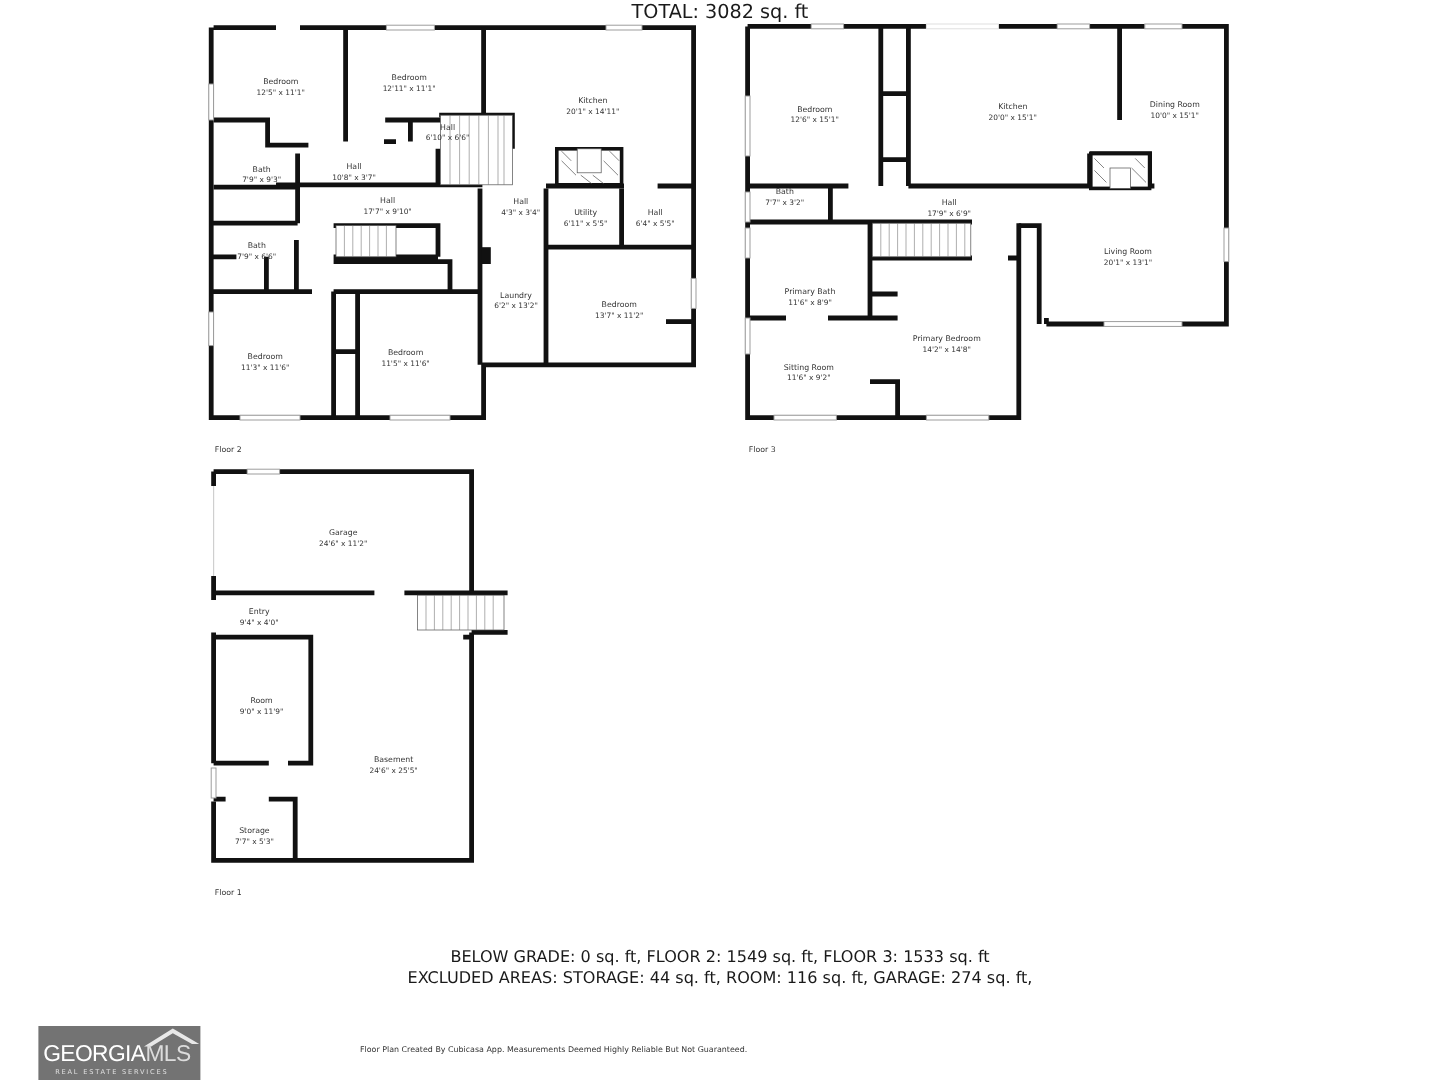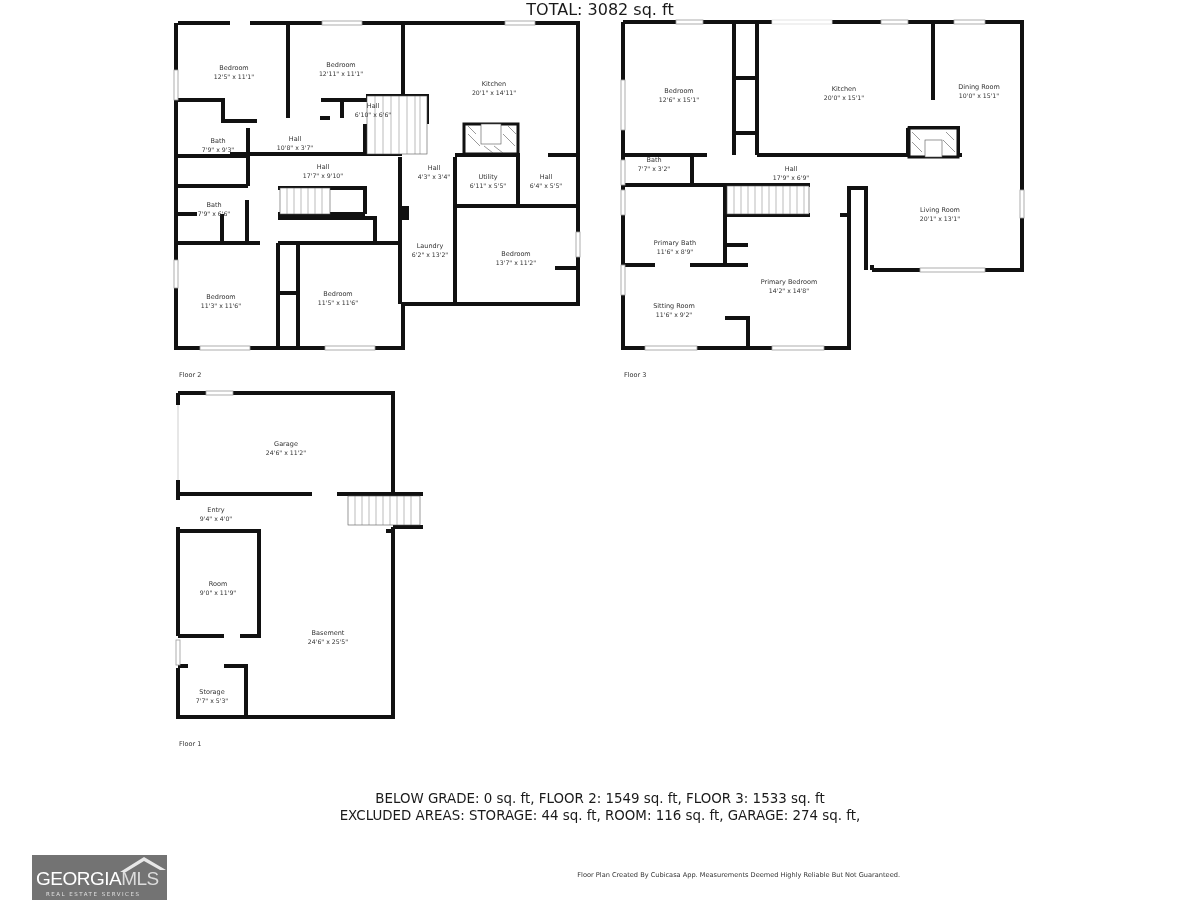--- a/index.html
+++ b/index.html
@@ -8,21 +8,21 @@
     .wall { fill: #111111; }
     .wline { stroke: #111; stroke-width: 4; fill: none; }
     .thin { stroke: #cfcfcf; stroke-width: 1; fill: none; }
     .win { fill: #ffffff; stroke: #9a9a9a; stroke-width: 0.8; }
     .stair { fill: #fff; stroke: #555; stroke-width: 0.6; }
     .room-name { font-family: "DejaVu Sans", sans-serif; font-size: 6.5px; fill: #333; text-anchor: middle; }
     .room-dim { font-family: "DejaVu Sans", sans-serif; font-size: 6.2px; fill: #333; text-anchor: middle; }
     .floor-label { font-family: "DejaVu Sans", sans-serif; font-size: 6.5px; fill: #333; }
     .summary { position: absolute; left: 300px; width: 600px; text-align: center; color: #1a1a1a; font-family: "DejaVu Sans", sans-serif; }
     .sum-line { font-size: 13.4px; line-height: 17px; }
-    .footer-note { position: absolute; left: 300px; width: 600px; top: 871px; text-align: right; font-size: 6.6px; color: #333; font-family: "DejaVu Sans", sans-serif; }
+    .footer-note { position: absolute; left: 300px; width: 600px; top: 871px; text-align: left; font-size: 6.6px; color: #333; font-family: "DejaVu Sans", sans-serif; }
     .logo { position: absolute; left: 0; top: 855px; width: 135px; height: 45px; background: #737373; margin-left: 32px; }
     .logo .brand { position: absolute; left: 4px; top: 13px; font-size: 19px; color: #fff; letter-spacing: -0.5px; font-family: "Liberation Sans", sans-serif; }
     .logo .brand .mls { color: #dcdcdc; font-weight: 300; }
     .logo .tag { position: absolute; left: 14px; top: 36px; font-size: 5.5px; letter-spacing: 1.5px; color: #e0e0e0; font-family: "DejaVu Sans", sans-serif; }
   </style>
 </head>
 <body>
 
 <svg id="plan" viewBox="0 0 1200 900" xmlns="http://www.w3.org/2000/svg">
 

